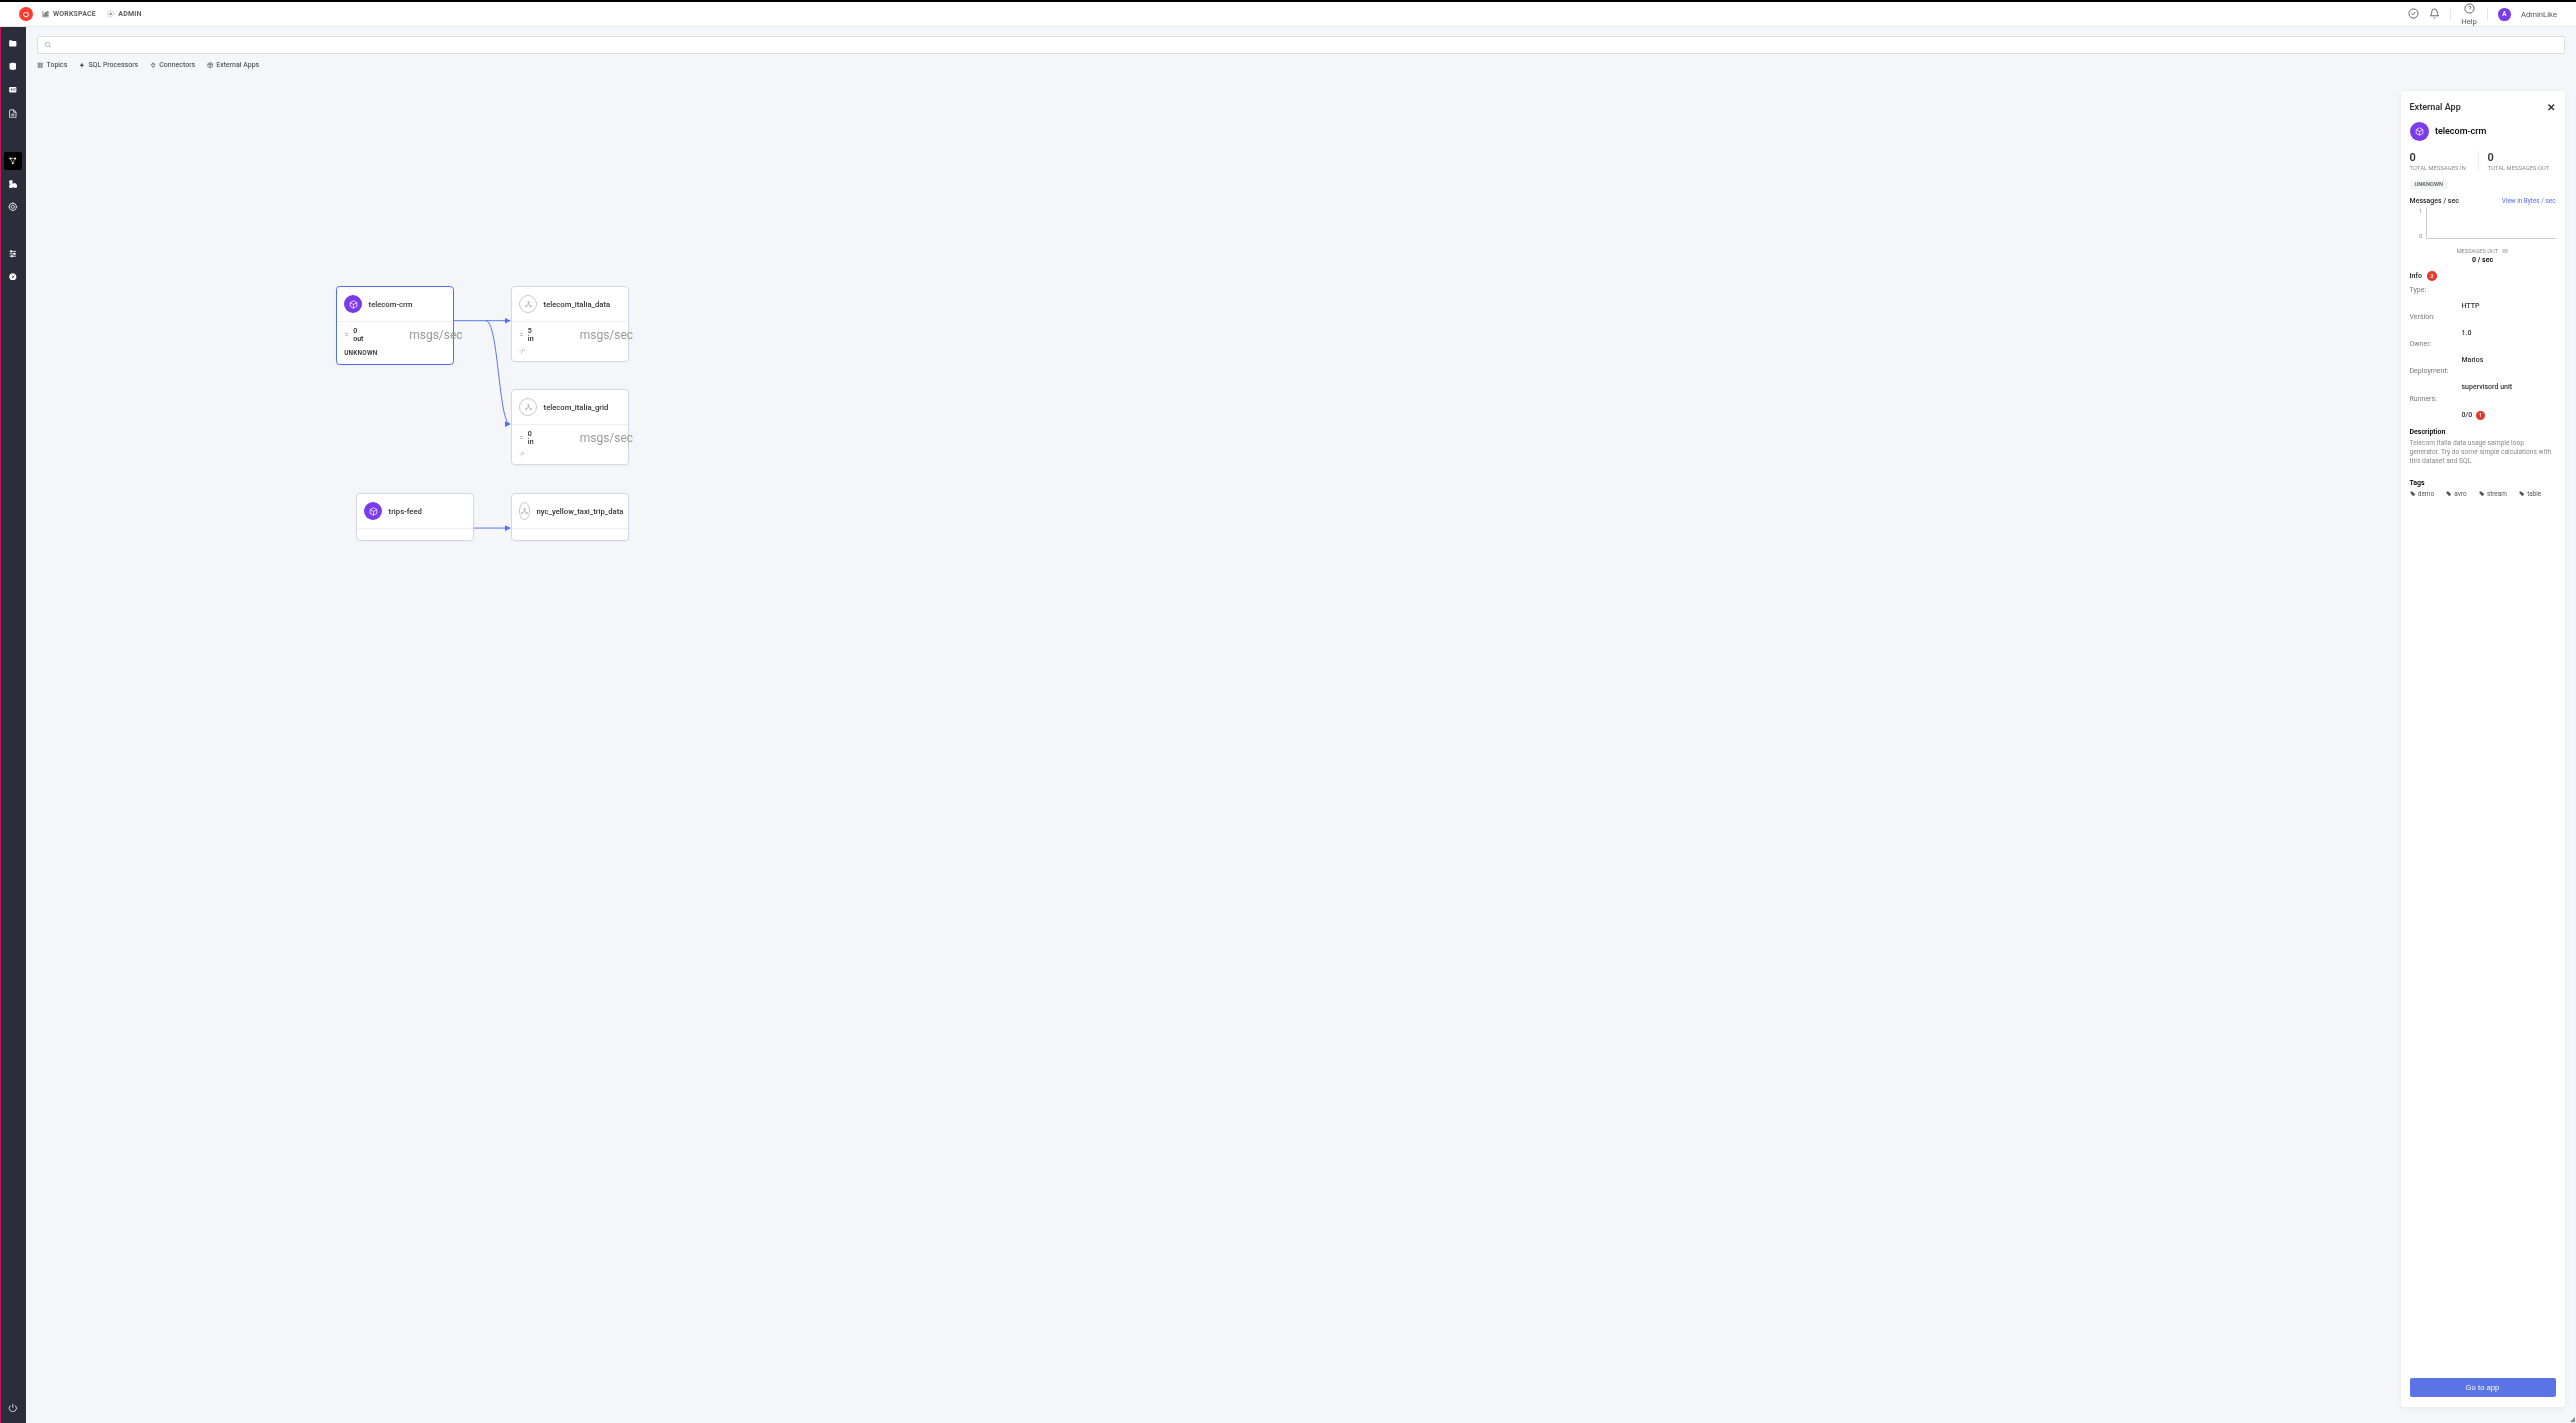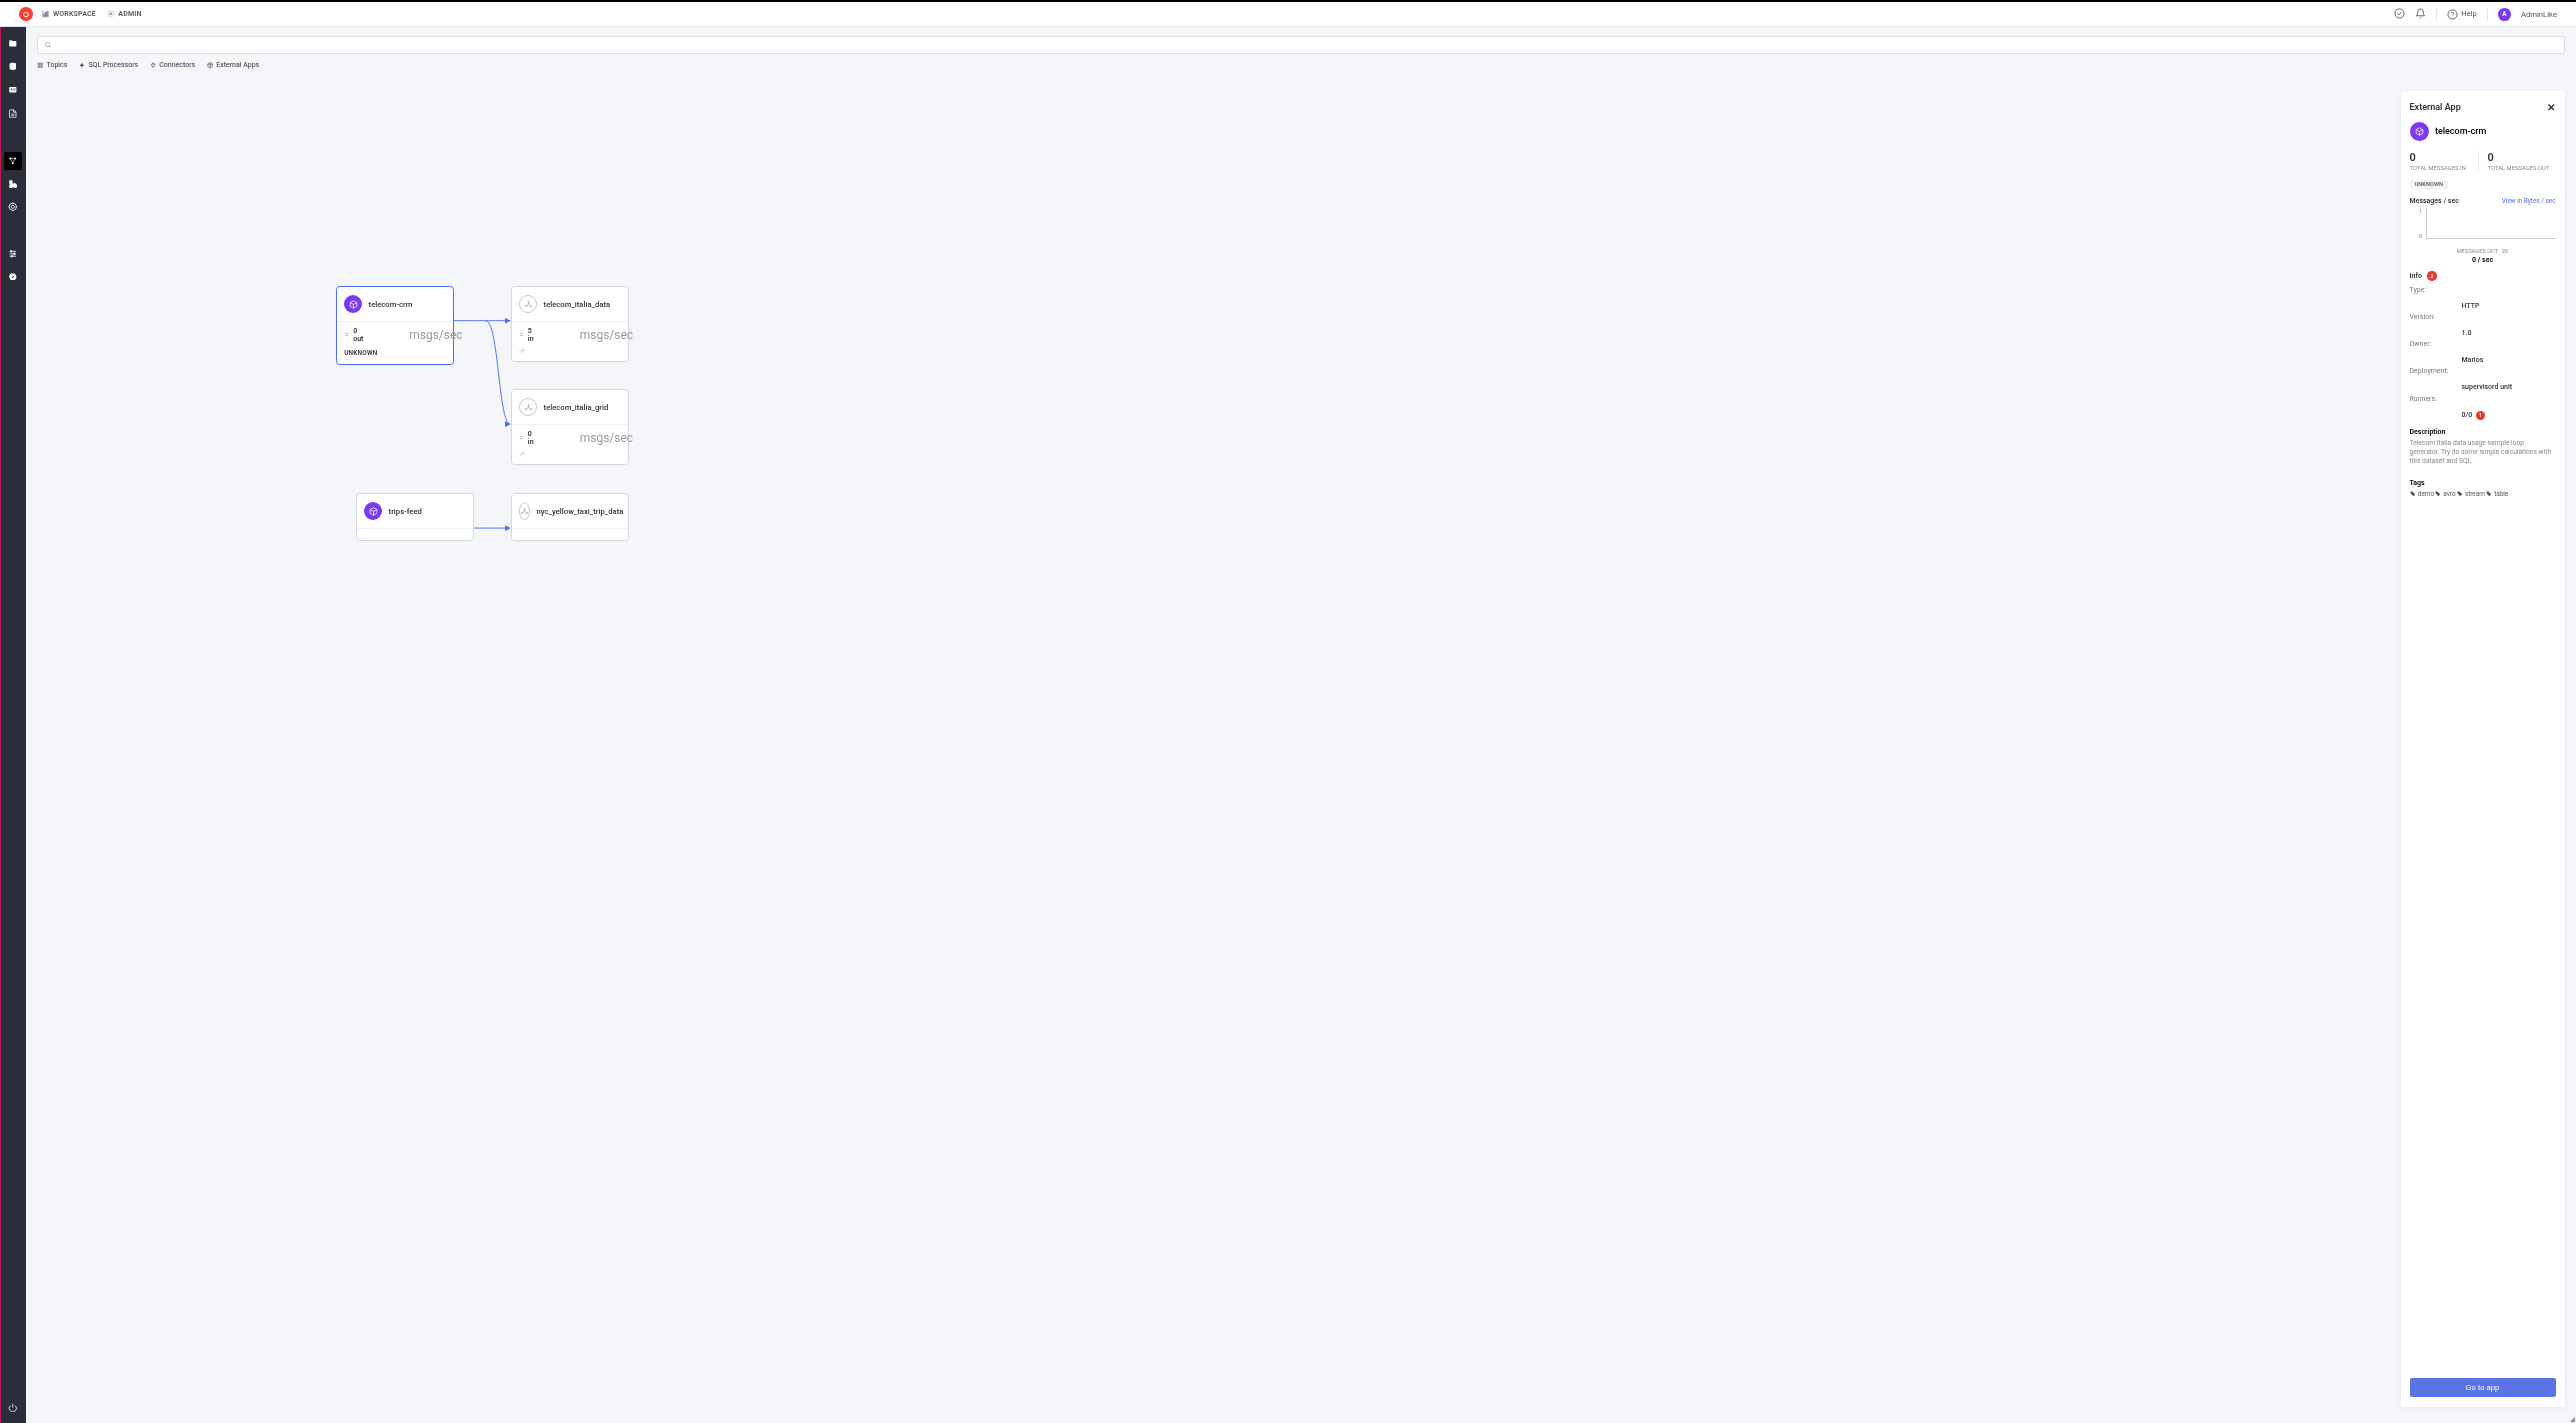--- a/index.html
+++ b/index.html
@@ -13,21 +13,21 @@
     .logo-circle { width: 14px; height: 14px; border-radius: 50%; background: #ff3b30; display: flex; align-items: center; justify-content: center; margin-right: 9px; }
     .logo-inner { width: 5.1px; height: 5.1px; border-radius: 50%; border: 1.3px solid #fff; position: relative; }
     .logo-inner::after { content:""; position:absolute; bottom:-2.6px; left:50%; transform:translateX(-50%); width:0; height:0; border-left:1.9px solid transparent; border-right:1.9px solid transparent; border-top:2.6px solid #fff; }
     .nav-item { display: flex; align-items: center; gap: 3.2px; font-size: 7px; font-weight: 600; color: #555; margin-right: 11.5px; cursor: pointer; letter-spacing: 0.2px; }
     .nav-item svg { width: 7.7px; height: 7.7px; }
     .topnav-spacer { flex: 1; }
     .topnav-right { display: flex; align-items: center; gap: 10.2px; color: #555; }
     .topnav-right svg { width: 11px; height: 11px; }
     .ticon { cursor: pointer; }
     .divider-v { width: 0.6px; height: 12.8px; background: #e5e7eb; }
-    .help-group { display: flex; align-items: flex-start; gap: 3.2px; font-size: 7.7px; cursor: pointer; }
+    .help-group { display: flex; align-items: center; gap: 3.2px; font-size: 7.7px; cursor: pointer; flex-direction: column; }
     .avatar { width: 12.8px; height: 12.8px; border-radius: 50%; background: #7c3aed; color: #fff; font-size: 6.4px; font-weight: 600; display: flex; align-items: center; justify-content: center; }
     .user-name { font-size: 7.7px; }
     
     
     .body-wrap { flex: 1; display: flex; min-height: 0; }
     
     
     .sidebar { width: 25.5px; background: #2b2d3a; display: flex; flex-direction: column; align-items: center; padding-top: 7.7px; gap: 5.1px; position:relative; }
     .sidebar::before{ content:""; position:absolute; left:0; top:0; bottom:0; width:1.3px; background:#c2185b; }
     .side-ic { width: 18px; height: 18px; display: flex; align-items: center; justify-content: center; color: #fff; cursor: pointer; border-radius: 1.9px; }
@@ -93,21 +93,21 @@
     .legend-sw{ width:6.4px; height:3.8px; background:#d0d3dc; display:inline-block;}
     .rate-val{ font-size:7px; font-weight:600; text-align:center; margin-bottom:7.7px;}
     .info-head{ display:flex; align-items:center; gap:5.1px; margin-bottom:5.1px;}
     .badge-count{ background:#e8372c; color:#fff; border-radius:50%; width:9.6px; height:9.6px; font-size:5.7px; display:flex; align-items:center; justify-content:center; font-weight:600;}
     .kv-row{ display:flex; font-size:7px; margin-bottom:3.2px;justify-content:center;}
     .kv-k{ width:52px; color:#777;}
     .kv-v{ color:#333; font-weight:500; flex:1; display:flex; align-items:center; gap:3.8px;margin-top:16px;}
     .badge-count.sm{ width:9px; height:9px; font-size:5.1px;}
     .desc-head{ font-size:7px; font-weight:600; margin-top:5.1px; margin-bottom:2.6px;}
     .desc-text{ font-size:6.7px; color:#888; line-height:1.4; margin-bottom:7.7px;}
-    .tags-wrap{ display:flex; flex-wrap:wrap; gap:1px;align-items:flex-end;}
+    .tags-wrap{ display:flex; flex-wrap:wrap; gap:12px;align-items:flex-end;}
     .tag{ display:flex; align-items:center; gap:2.6px; font-size:6.4px; color:#555;}
     .tag svg{ width:5.7px; height:5.7px;}
     .panel-spacer{flex:1;}
     .go-btn{ background:#5a74e6; color:#fff; border:none; border-radius:1.9px; padding:5.1px; font-size:7.7px; cursor:pointer; width:100%;}
     .resize-handle{ position:absolute; right:1.3px; bottom:1.3px; width:0; height:0; border-left:5.1px solid transparent; border-bottom:5.1px solid #888;}
   </style>
 </head>
 <body>
 
 <div class="app-wrap">

